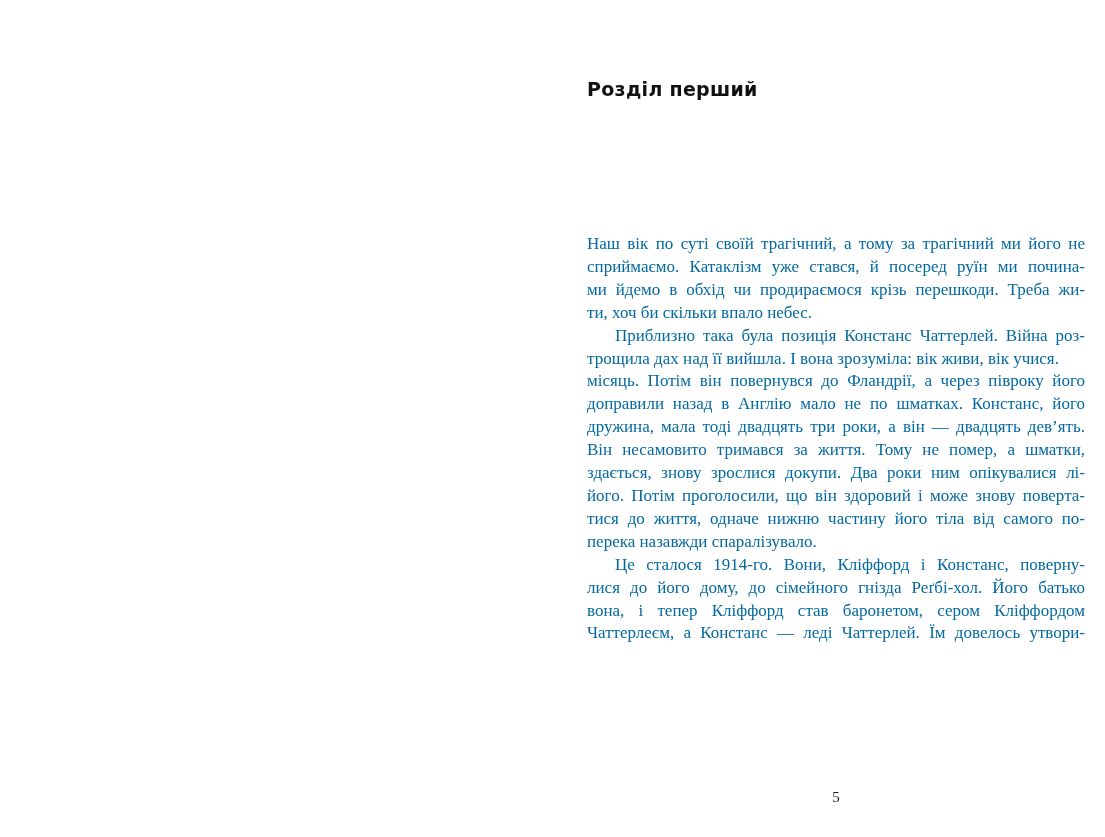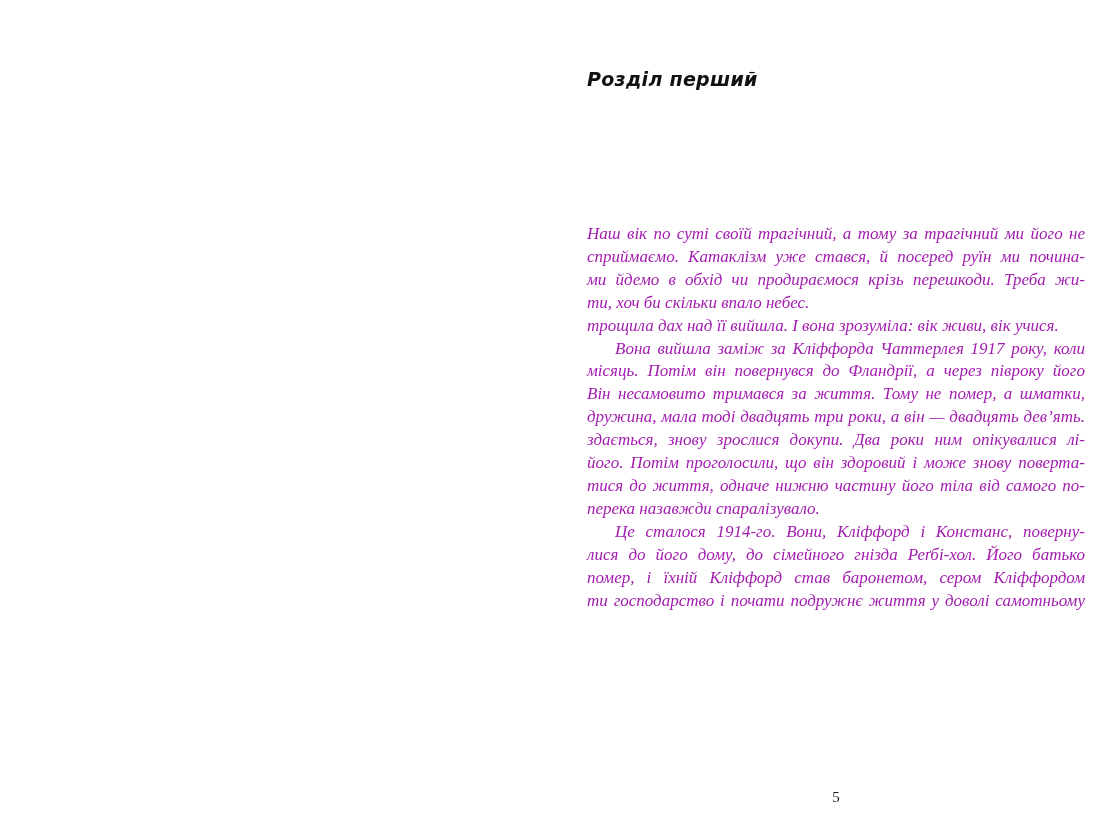--- a/index.html
+++ b/index.html
@@ -12,23 +12,22 @@
     width: 1105px;
     height: 837px;
     background: #ffffff;
     overflow: hidden;
     font-family: "Liberation Serif", "DejaVu Serif", serif;
     color: #1b1b1b;
   }
   .textblock {
     position: absolute;
     left: 587px;
-    top: 68px;
+    top: 78px;
     width: 498px;
-    font-style: italic;
   }
   .chapter-heading {
     margin: 0;
     font-family: "DejaVu Sans", "Liberation Sans", sans-serif;
     font-weight: 700;
     font-size: 19px;
     line-height: 22px;
     letter-spacing: 0.3px;
     color: #111111;
   }
@@ -37,21 +36,21 @@
   }
   .paragraph {
     margin: 0;
   }
   .line {
     font-size: 17px;
     line-height: 22.9px;
     text-align: justify;
     text-align-last: justify;
     white-space: normal;
-    color: #a21caf;
+    color: #0369a1;
   }
   .line.indent {
     text-indent: 28px;
   }
   .line.last {
     text-align-last: left;
   }
   .page-number {
     position: absolute;
     left: 587px;
@@ -69,34 +68,35 @@
   <div class="textblock">
     <h1 class="chapter-heading">Розділ перший</h1>
     <div class="body-text" id="body-text">
         <div class="paragraph">
           <div class="line">Наш вік по суті своїй трагічний, а тому за трагічний ми його не</div>
           <div class="line">сприймаємо. Катаклізм уже стався, й посеред руїн ми почина-</div>
           <div class="line">ми йдемо в обхід чи продираємося крізь перешкоди. Треба жи-</div>
           <div class="line last">ти, хоч би скільки впало небес.</div>
         </div>
         <div class="paragraph">
+          <div class="line indent">Приблизно така була позиція Констанс Чаттерлей. Війна роз-</div>
           <div class="line last">трощила дах над її вийшла. І вона зрозуміла: вік живи, вік учися.</div>
         </div>
         <div class="paragraph">
-          <div class="line indent">Вона вийшла заміж за Кліффорда Чаттерлея 1917 року, коли</div>
           <div class="line">місяць. Потім він повернувся до Фландрії, а через півроку його</div>
+          <div class="line">доправили назад в Англію мало не по шматках. Констанс, його</div>
+          <div class="line">дружина, мала тоді двадцять три роки, а він — двадцять дев’ять.</div>
           <div class="line">Він несамовито тримався за життя. Тому не помер, а шматки,</div>
-          <div class="line">дружина, мала тоді двадцять три роки, а він — двадцять дев’ять.</div>
           <div class="line">здається, знову зрослися докупи. Два роки ним опікувалися лі-</div>
           <div class="line">його. Потім проголосили, що він здоровий і може знову поверта-</div>
           <div class="line">тися до життя, одначе нижню частину його тіла від самого по-</div>
           <div class="line last">перека назавжди спаралізувало.</div>
         </div>
         <div class="paragraph">
           <div class="line indent">Це сталося 1914-го. Вони, Кліффорд і Констанс, поверну-</div>
           <div class="line">лися до його дому, до сімейного гнізда Реґбі-хол. Його батько</div>
-          <div class="line">помер, і їхній Кліффорд став баронетом, сером Кліффордом</div>
-          <div class="line">ти господарство і почати подружнє життя у доволі самотньому</div>
+          <div class="line">вона, і тепер Кліффорд став баронетом, сером Кліффордом</div>
+          <div class="line">Чаттерлеєм, а Констанс — леді Чаттерлей. Їм довелось утвори-</div>
         </div>
       </div>
   </div>
   <div class="page-number">5</div>
 </div>
 
 </body></html>

